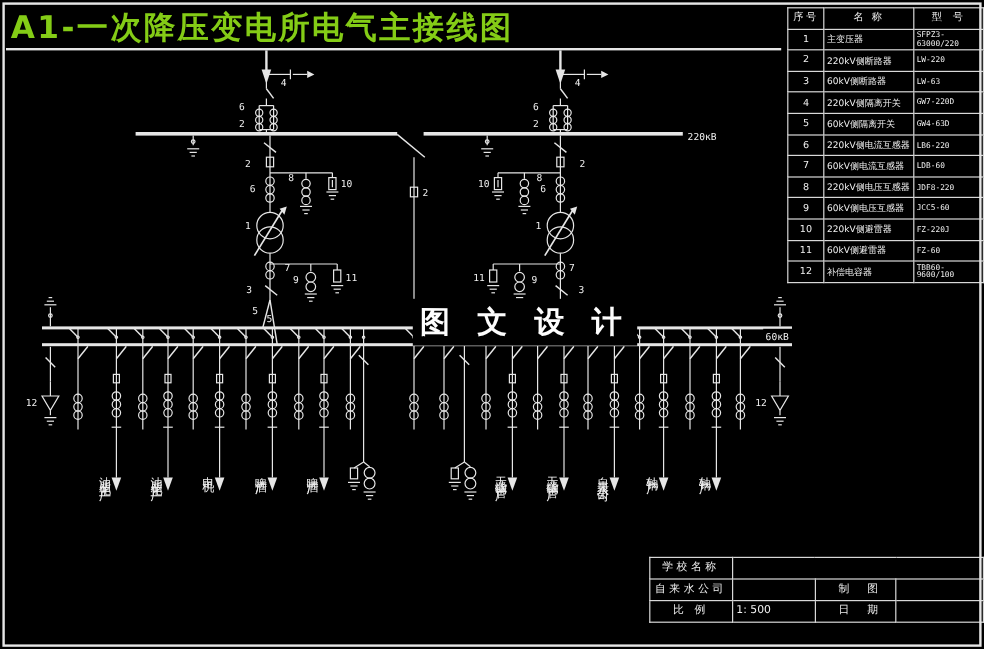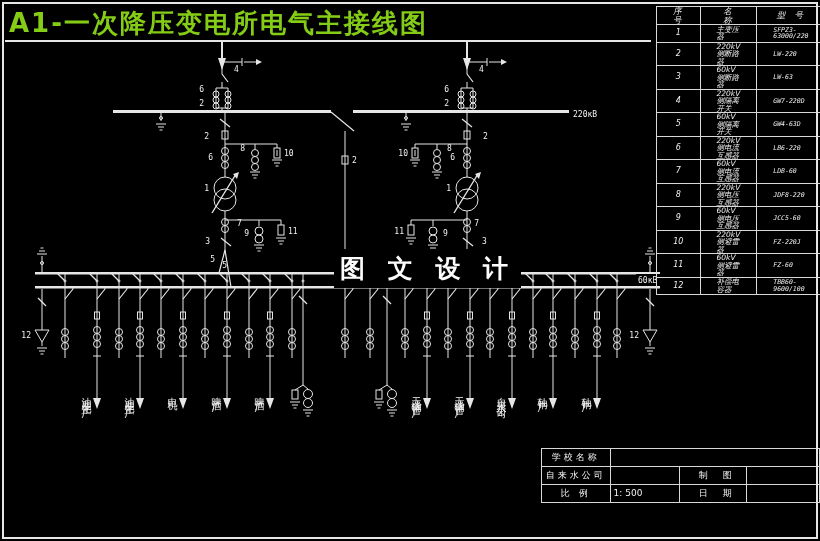--- a/index.html
+++ b/index.html
@@ -5,32 +5,32 @@
   html,body{margin:0;padding:0;background:#000;}
   body{width:820px;height:541px;position:relative;overflow:hidden;
        font-family:"DejaVu Sans", sans-serif;color:#eee;}
   .frame{position:absolute;left:2px;top:2px;width:812px;height:533px;
          border:2px solid #e6e6e6;pointer-events:none;z-index:5;}
   .main-title{position:absolute;left:9px;top:6px;color:#84cc16;font-size:26px;
          font-weight:bold;letter-spacing:2px;white-space:nowrap;z-index:3;}
   .title-underline{position:absolute;left:5px;top:40px;width:646px;height:2px;
          background:#e6e6e6;z-index:1;}
   #diagram{position:absolute;left:0;top:0;z-index:1;}
-  .watermark{position:absolute;left:334px;top:249px;background:#000;color:#fdfdfd;
+  .watermark{position:absolute;left:344px;top:249px;background:#000;color:#fdfdfd;
          font-size:25px;font-weight:bold;letter-spacing:7px;padding:3px 6px;
          white-space:nowrap;z-index:2;}
   .comp-table{position:absolute;left:656px;top:6px;border-collapse:collapse;z-index:2;}
   .comp-table td{border:1px solid #d8d8d8;color:#f0f0f0;height:16.6px;
-         padding:0 16px;text-align:center;font-size:7.5px;line-height:1;font-style:italic;}
+         padding:0 2px;text-align:center;font-size:7.5px;line-height:1;}
   .comp-table td.c0{width:26px;font-size:8px;}
   .comp-table td.c1{width:72px;text-align:left;margin-top:32px;}
   .comp-table td.c2{width:54px;text-align:left;
          font-family:"DejaVu Sans Mono",monospace;font-size:6.5px;}
   .comp-table td.hd{text-align:center;font-size:8.5px;letter-spacing:2px;}
-  .tblock{position:absolute;left:541px;top:448px;border-collapse:collapse;z-index:2;}
+  .tblock{position:absolute;left:541px;top:464px;border-collapse:collapse;z-index:2;}
   .tblock td{border:1.5px solid #d8d8d8;color:#f0f0f0;height:17px;
          padding:0 3px;font-size:9px;white-space:nowrap;line-height:1;}
   .tblock td.lbl{letter-spacing:3px;text-align:center;width:62px;}
   .tblock td.lbl2{letter-spacing:6px;text-align:center;width:52px;padding-left:14px;}
   .tblock td.val{width:70px;text-align:left;}
   .tblock td.big{width:210px;font-size:8px;letter-spacing:1px;}
   .tblock td.sp{width:82px;}
   .feeder-label{position:absolute;top:389px;writing-mode:vertical-rl;
          text-orientation:upright;color:#f0f0f0;font-size:10px;
          letter-spacing:3px;line-height:1;z-index:2;}

